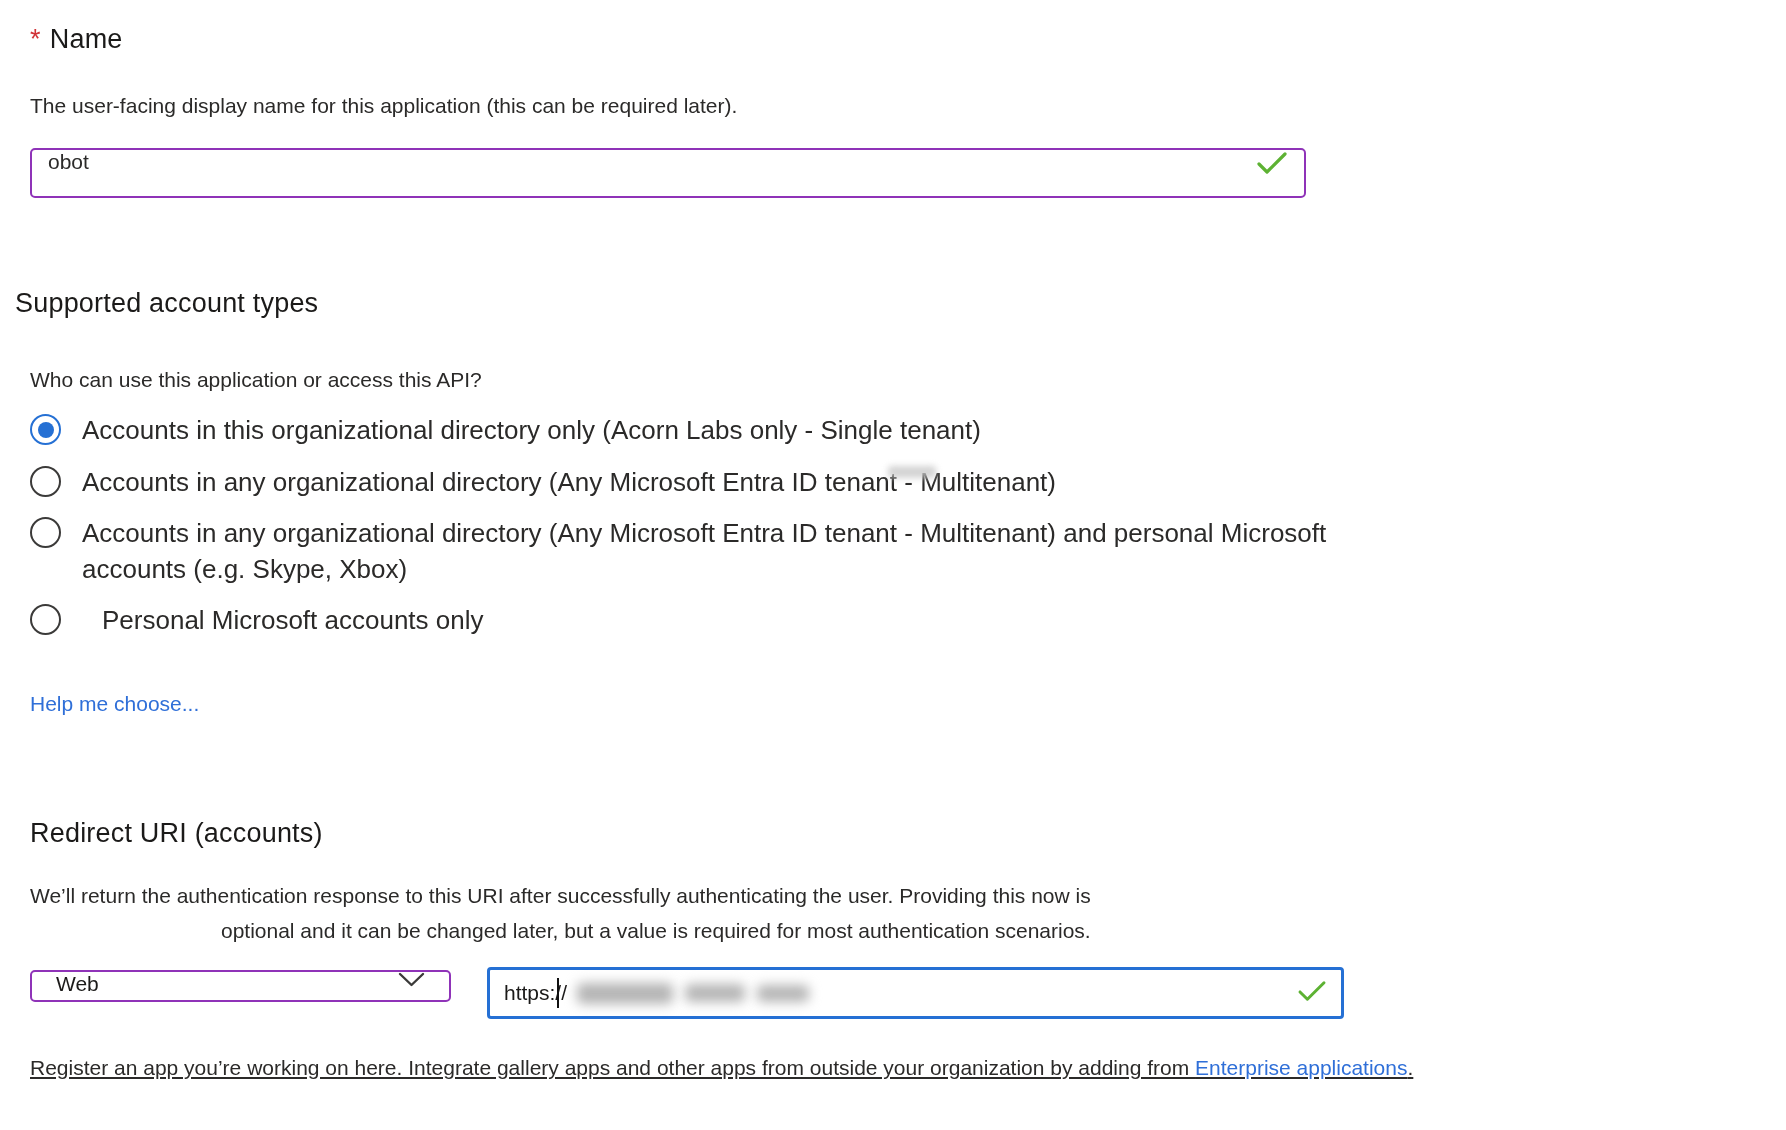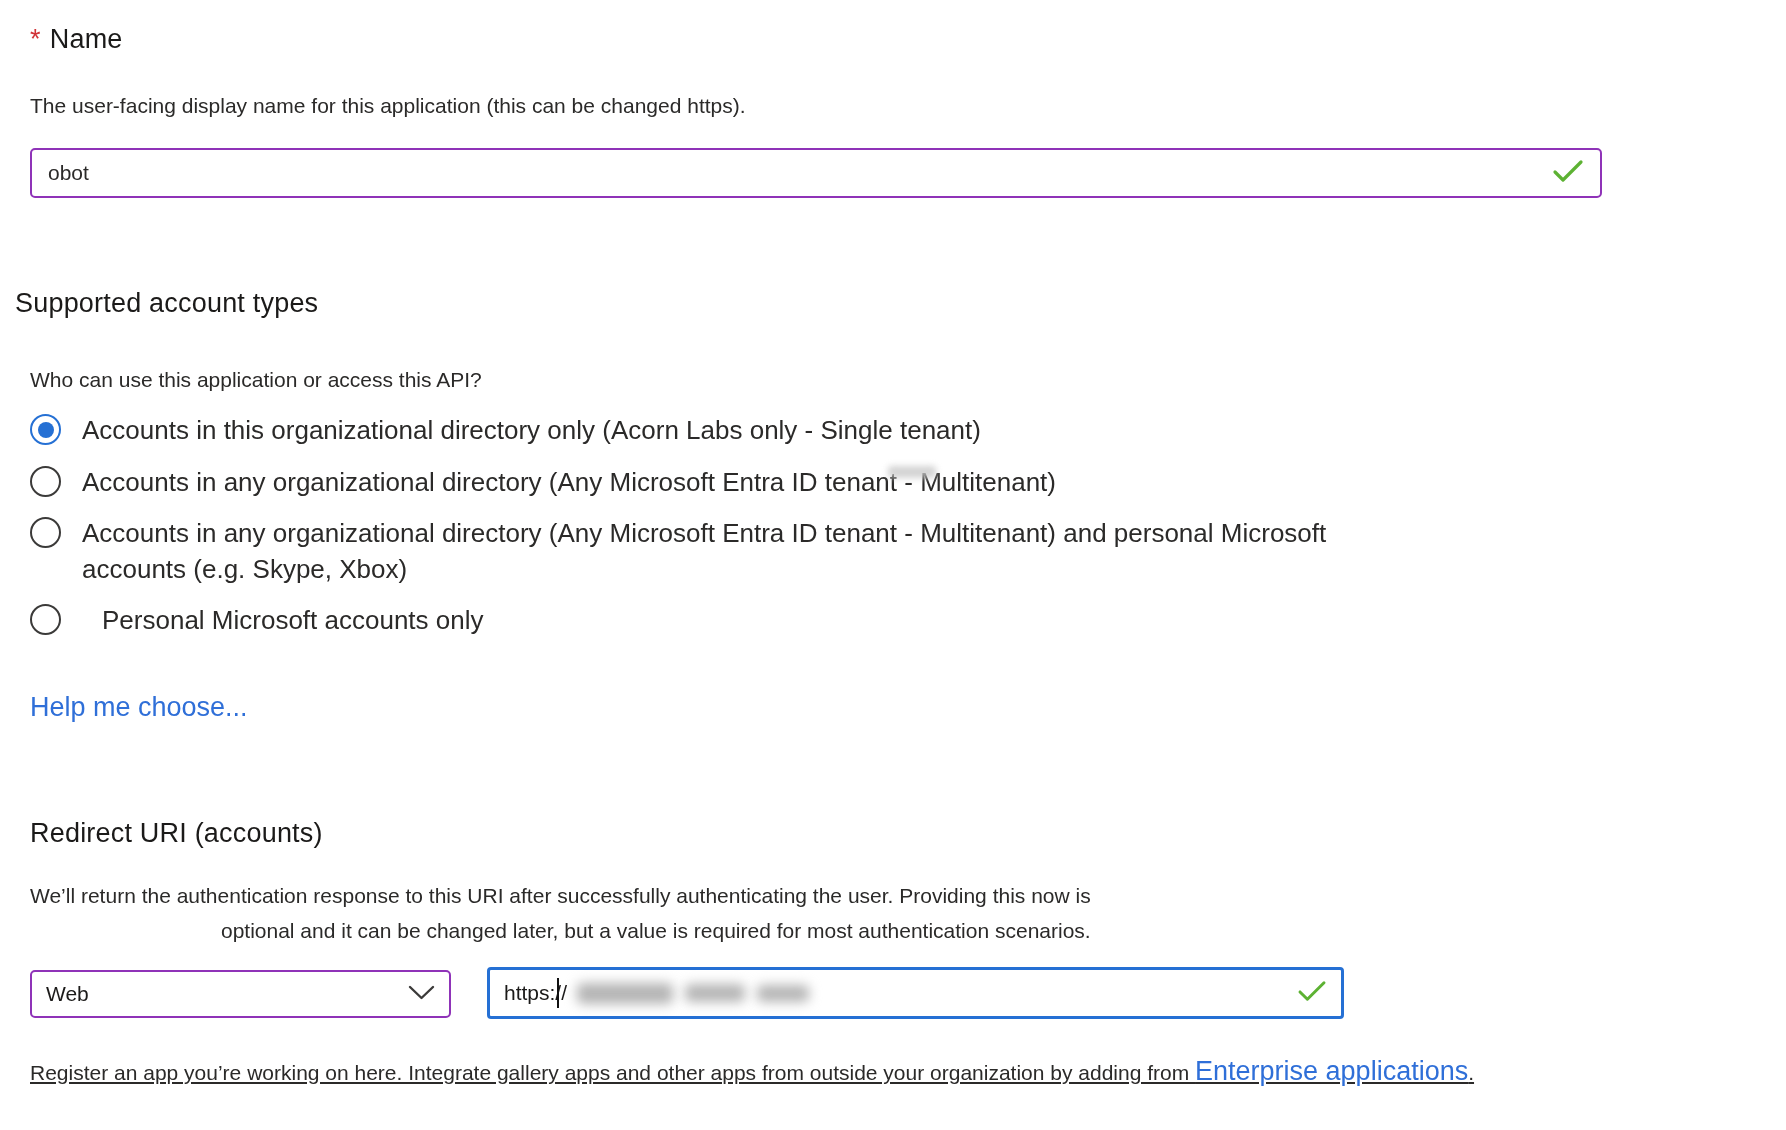--- a/index.html
+++ b/index.html
@@ -27,25 +27,25 @@
   }
   .required-star {
     color: #d13438;
     font-size: 27px;
     margin-right: 9px;
   }
 
   
   .name-input {
     left: 30px; top: 148px;
-    width: 1572px; height: 50px;
+    width: 1276px; height: 50px;
     border: 2px solid #8f33b8;
     border-radius: 5px;
     background: #ffffff;
-    display: flex; align-items: center;
+    display: flex; 
     padding: 0 16px;
   }
   .name-input .value {
     font-size: 21px; color: #2b2a29; flex: 1;
   }
 
   .valid-check { flex: 0 0 auto; }
 
   
   .radio-row { position: absolute; left: 30px; display: flex; align-items: flex-start; }
@@ -73,34 +73,34 @@
     margin-left: 21px;
     font-size: 26px;
     line-height: 36px;
     color: #2b2a29;
     white-space: pre-line;
     max-width: 1320px;
   }
 
   .link {
     color: #2f6fd8;
-    font-size: 27px;
+    font-size: 21px;
     text-decoration: none;
     cursor: pointer;
   }
 
   
   .platform-select {
     left: 30px; top: 970px;
-    width: 421px; height: 48px;
+    width: 421px; height: 32px;
     border: 2px solid #8f33b8;
     border-radius: 5px;
     background: #fff;
-    display: flex; align-items: center;
-    padding: 0 14px;
+    display: flex; 
+    padding: 0 24px;
     cursor: pointer;
   }
   .platform-select .value { font-size: 21px; color: #1b1a19; flex: 1; }
 
   .uri-input {
     left: 487px; top: 967px;
     width: 857px; height: 52px;
     border: 3px solid #2570d4;
     border-radius: 4px;
     background: #fff;
@@ -138,21 +138,21 @@
 
   .footer-text { font-size: 21px; color: #2b2a29; }
 </style>
 </head>
 <body>
 
 <div class="abs section-heading" style="left:30px; top:24px;">
   <span class="required-star">*</span><span>Name</span>
 </div>
 
-<div class="abs body-text" style="left:30px; top:88px;">The user-facing display name for this application (this can be changed https).</div>
+<div class="abs body-text" style="left:30px; top:88px;">The user-facing display name for this application (this can be required later).</div>
 
 <div class="abs name-input">
   <span class="value">obot</span>
   <span class="valid-check">
     <svg width="32" height="26" viewBox="0 0 32 26">
         <polyline points="3,14 11,22 29,4" fill="none" stroke="#5db233" stroke-width="3.2" stroke-linecap="round" stroke-linejoin="round"></polyline>
       </svg>
   </span>
 </div>
 

